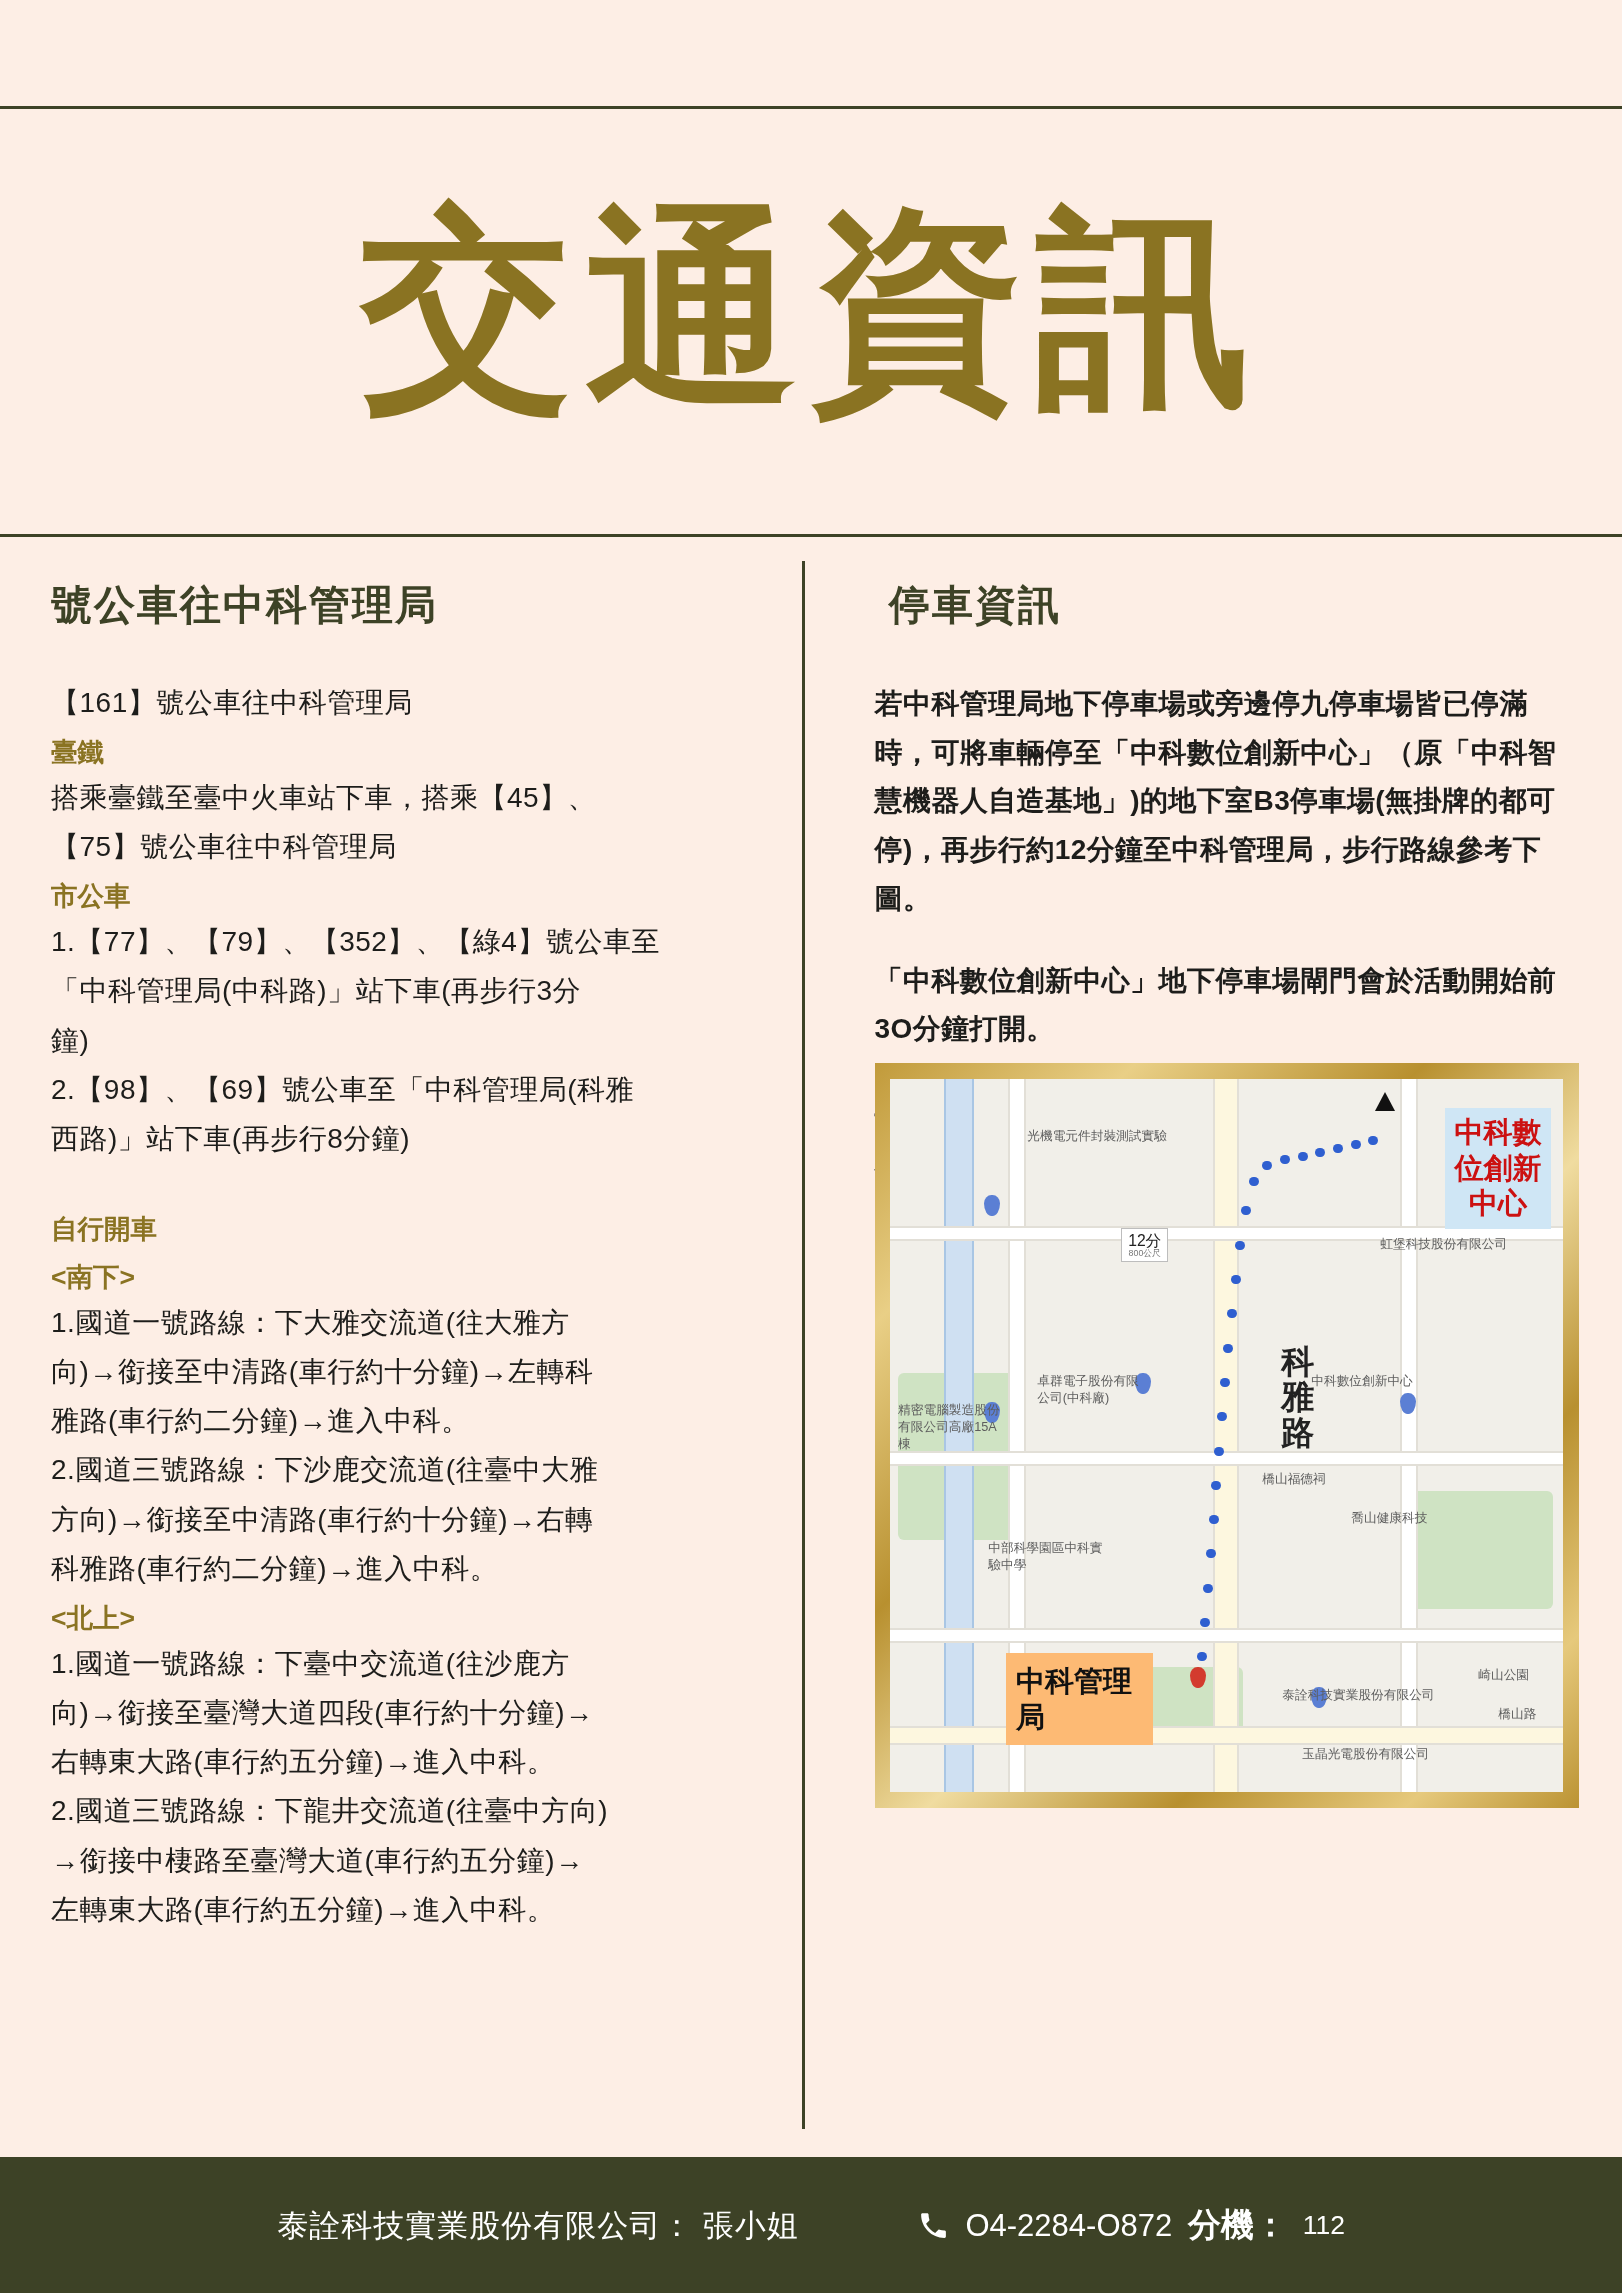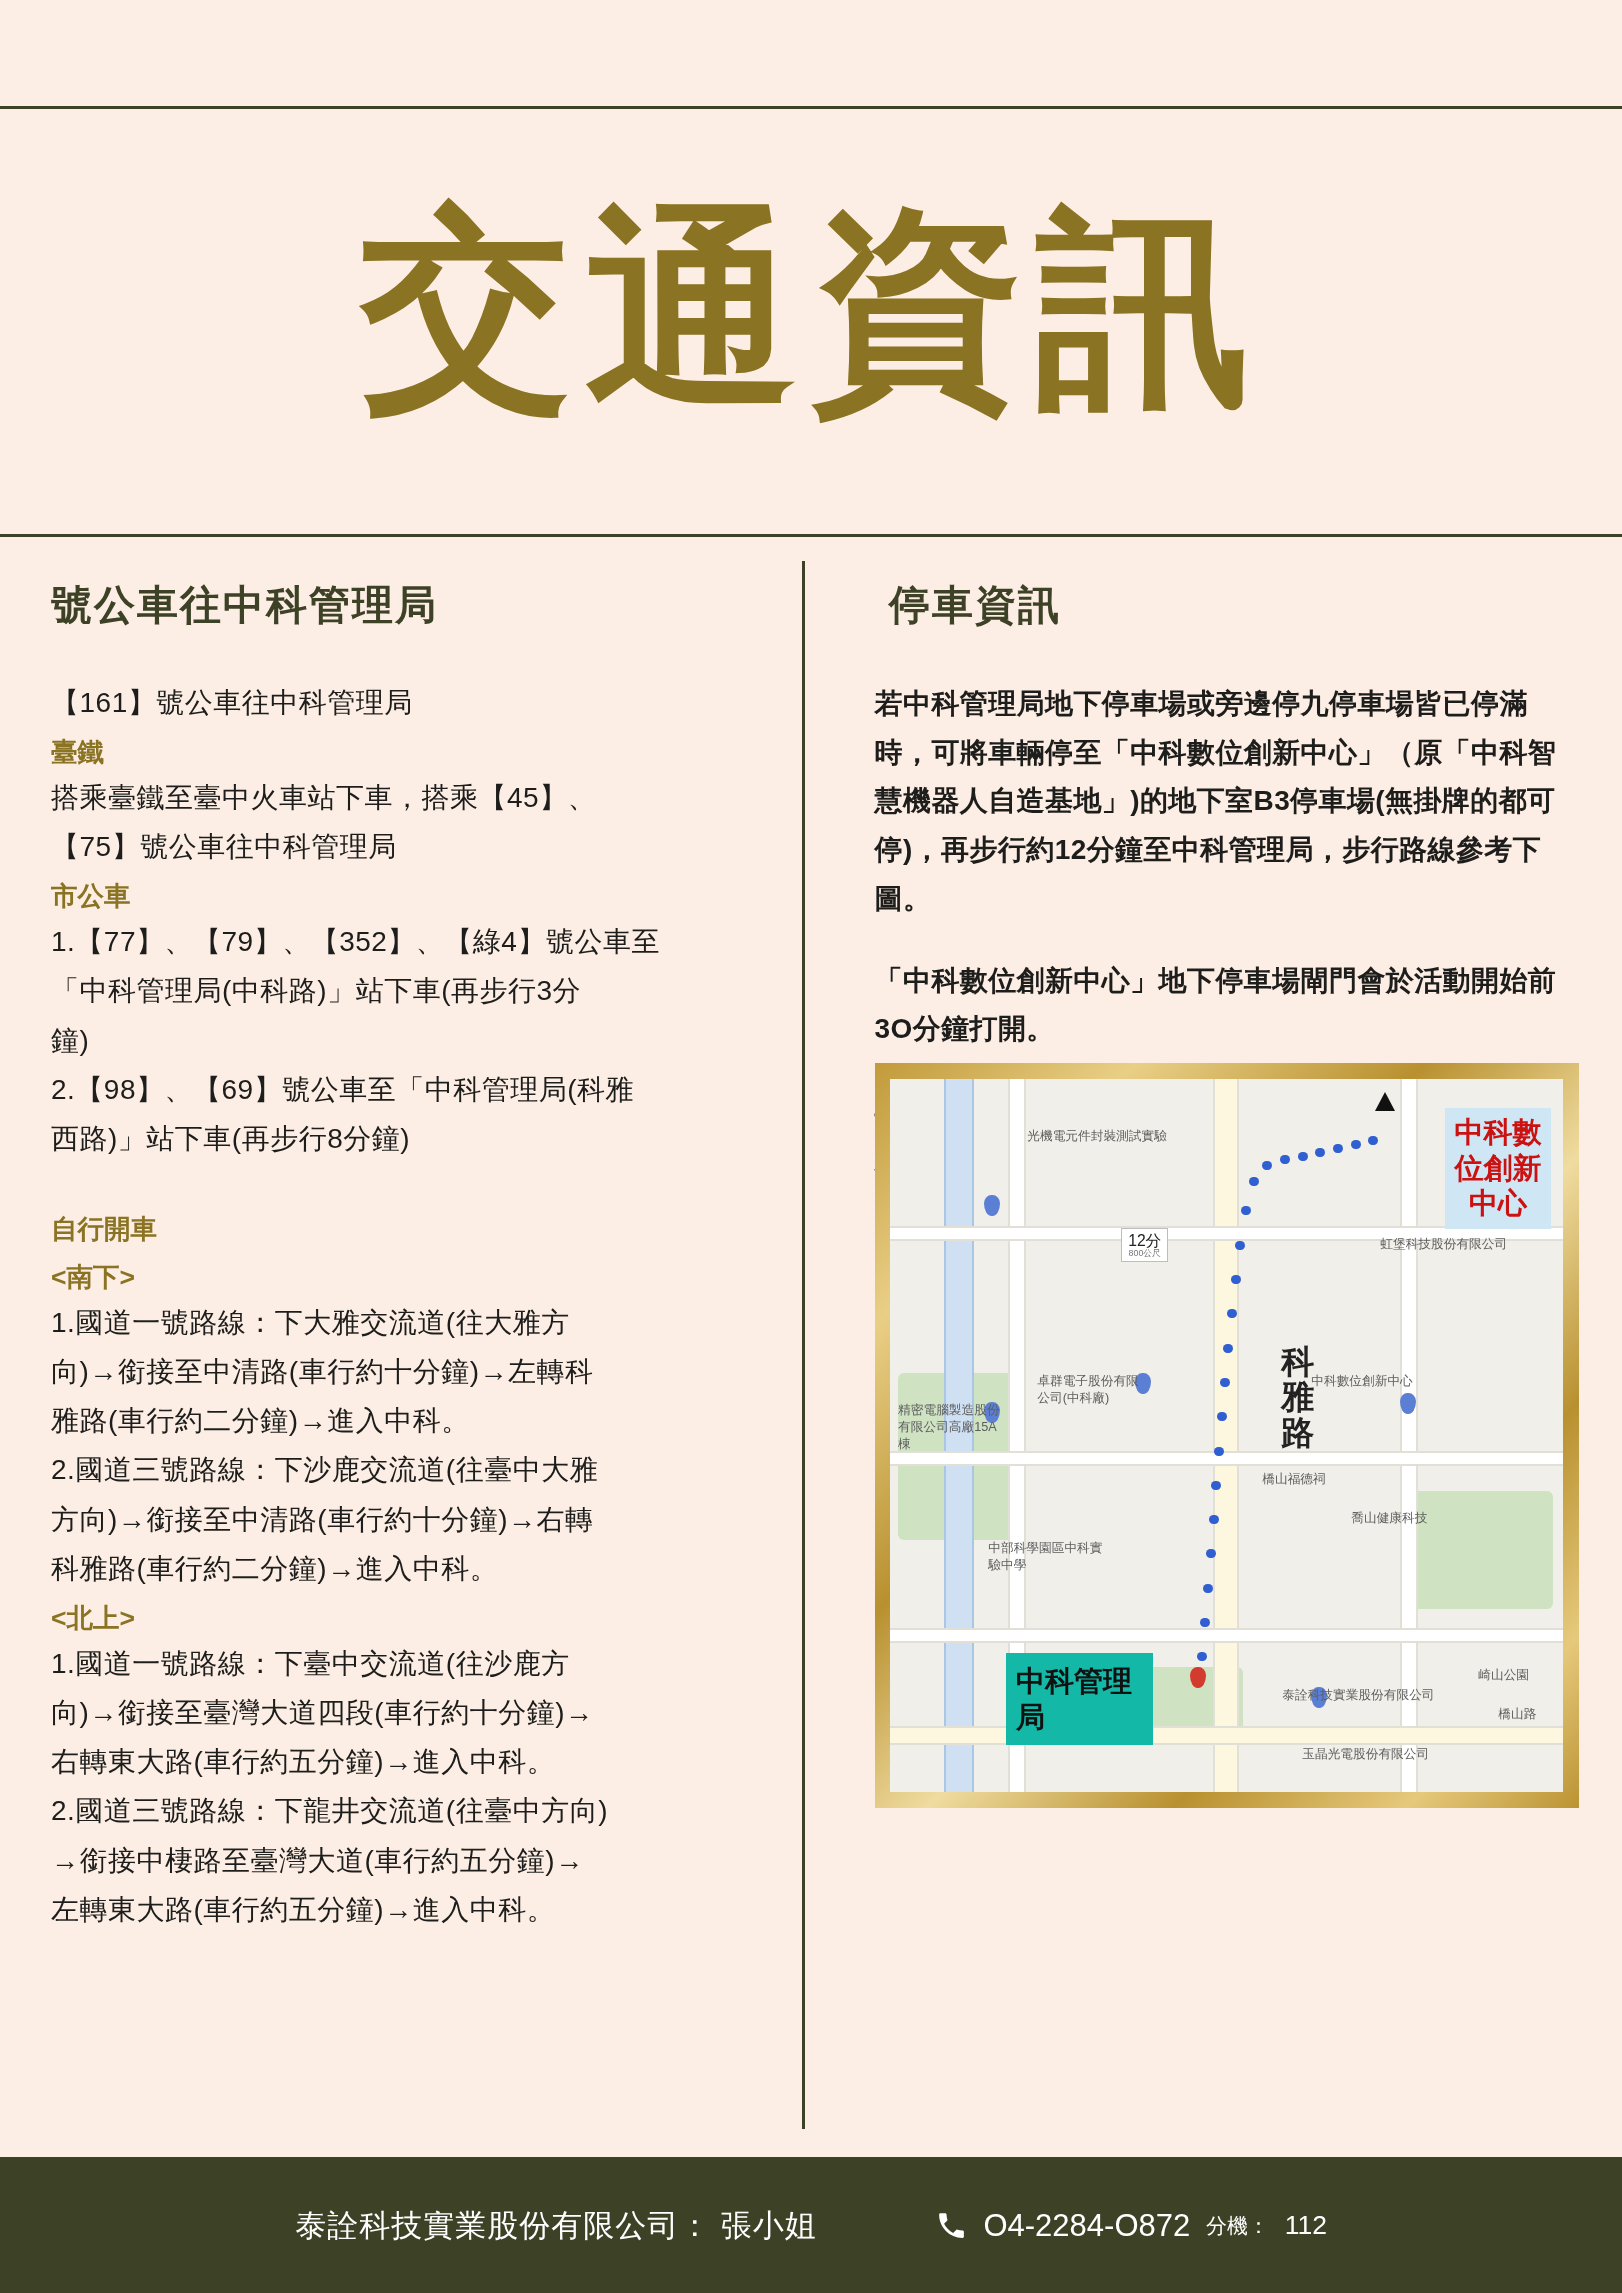--- a/index.html
+++ b/index.html
@@ -204,21 +204,21 @@
     line-height: 1.22;
     text-align: center;
     padding: 7.8px 3.9px;
     box-sizing: border-box;
   }
   .callout-white {
     position: absolute;
     left: 116px;
     bottom: 47px;
     width: 147px;
-    background: #14b8a6;
+    background: #fdba74;
     color: #111;
     font-weight: bold;
     font-size: 29px;
     line-height: 1.25;
     text-align: left;
     padding: 9.8px 9.8px;
     box-sizing: border-box;
   }
   .vroad-label {
     position: absolute;
@@ -270,21 +270,21 @@
     letter-spacing: 1px;
   }
   .footer-phone {
     display: flex;
     align-items: center;
     gap: 15.7px;
     color: #ffffff;
     font-size: 31px;
   }
   .phone-icon svg { display:block; }
-  .ext { font-size: 21px; }
+  .ext { font-size: 33px; font-weight: bold; }
   .ext-num { font-size: 26.5px; }
 </style>
 </head>
 <body>
 
 <div class="page">
 
   <div class="top-rule"></div>
 
   <div class="header">

